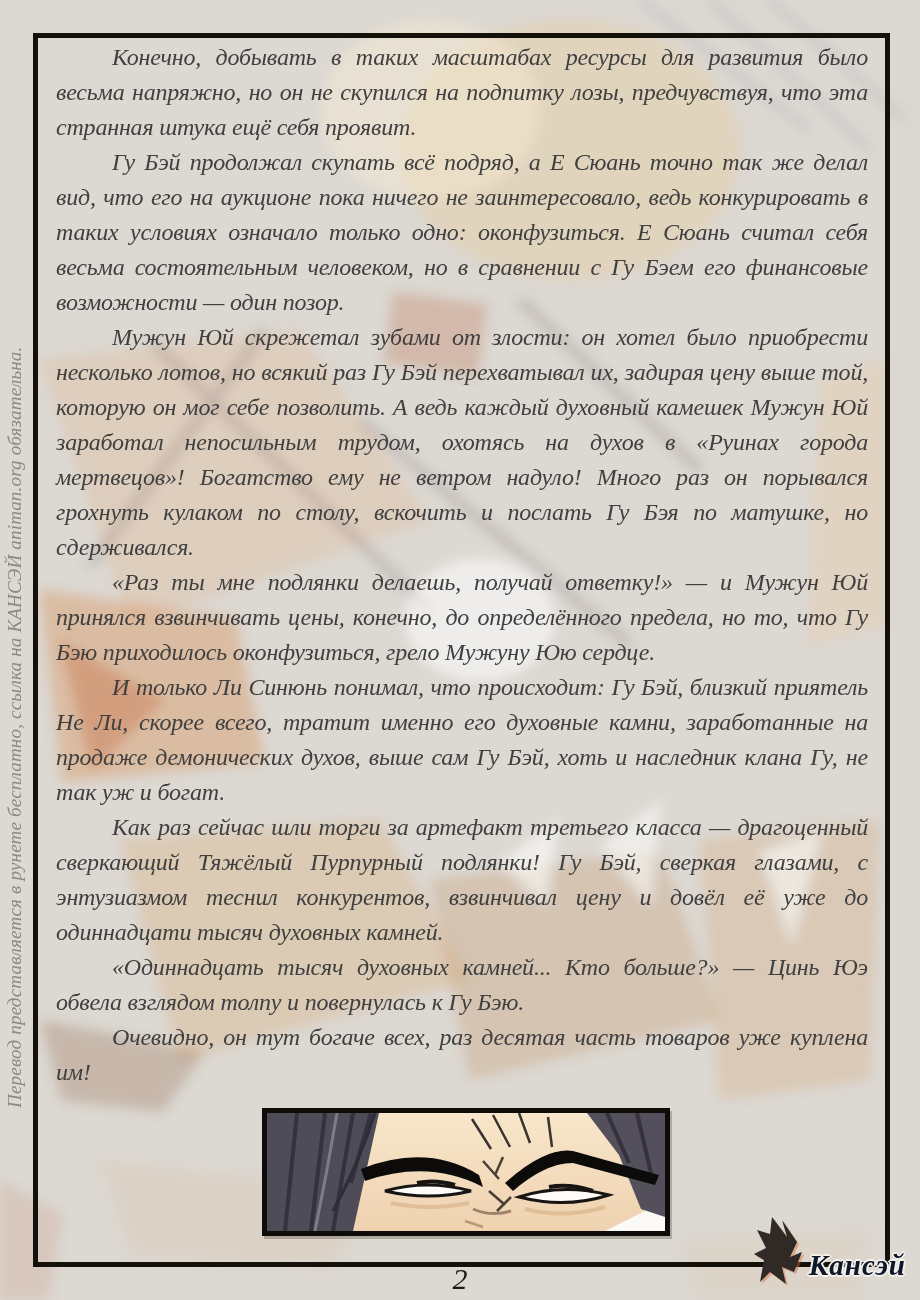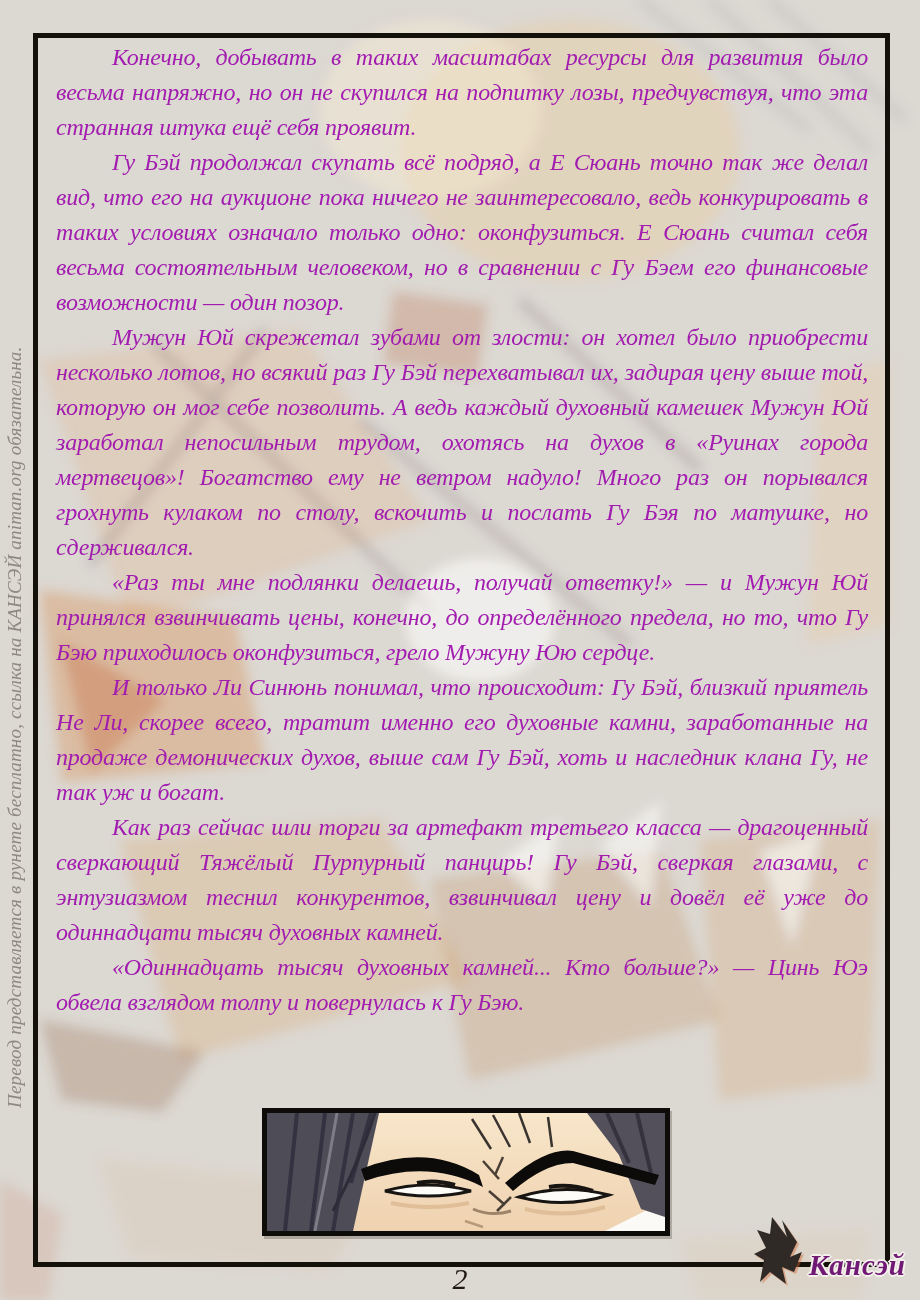--- a/index.html
+++ b/index.html
@@ -10,21 +10,21 @@
     overflow:hidden;
     font-family:"Liberation Serif", serif;
   }
   .art-bg{position:absolute;left:0;top:0;width:920px;height:1300px;pointer-events:none;}
   .frame{
     position:absolute;left:33px;top:33px;width:857px;height:1234px;
     box-sizing:border-box;border:5px solid #14100a;
   }
   .story{
     position:absolute;left:56px;top:40px;width:812px;
-    color:#a21caf;
+    color:#404040;
     font-size:24px;font-style:italic;line-height:35px;
     text-align:justify;
     letter-spacing:-0.2px;
   }
   .story p{margin:0;text-indent:56px;}
   .watermark{
     position:absolute;left:4px;top:1108px;width:890px;
     transform:rotate(-90deg);transform-origin:0 0;
     color:#8e8880;font-size:19px;font-style:italic;
     white-space:nowrap;letter-spacing:0.2px;
@@ -40,21 +40,21 @@
     position:absolute;left:420px;top:1262px;width:80px;
     text-align:center;color:#201a12;
     font-size:30px;font-style:italic;
   }
   .logo{
     position:absolute;right:10px;bottom:10px;width:160px;height:80px;
   }
   .logo-text{
     position:absolute;right:4px;bottom:8px;
     font-size:29px;font-style:italic;font-weight:bold;
-    color:#701a75;letter-spacing:1px;
+    color:#0f172a;letter-spacing:1px;
     text-shadow:-2px 0 0 #f4f1ec,2px 0 0 #f4f1ec,0 -2px 0 #f4f1ec,0 2px 0 #f4f1ec,
                 -1px -1px 0 #f4f1ec,1px 1px 0 #f4f1ec,-1px 1px 0 #f4f1ec,1px -1px 0 #f4f1ec;
     text-align:center;
   }
   .logo-emblem{position:absolute;left:0;bottom:2px;}
 </style>
 </head>
 <body>
 
 <div class="page">
@@ -92,22 +92,23 @@
   <div class="frame"></div>
 
   <div class="watermark">Перевод представляется в рунете бесплатно, ссылка на КАНСЭЙ animan.org обязательна.</div>
 
   <div class="story">
     <p>Конечно, добывать в таких масштабах ресурсы для развития было весьма напряжно, но он не скупился на подпитку лозы, предчувствуя, что эта странная штука ещё себя проявит.</p>
     <p>Гу Бэй продолжал скупать всё подряд, а Е Сюань точно так же делал вид, что его на аукционе пока ничего не заинтересовало, ведь конкурировать в таких условиях означало только одно: оконфузиться. Е Сюань считал себя весьма состоятельным человеком, но в сравнении с Гу Бэем его финансовые возможности — один позор.</p>
     <p>Мужун Юй скрежетал зубами от злости: он хотел было приобрести несколько лотов, но всякий раз Гу Бэй перехватывал их, задирая цену выше той, которую он мог себе позволить. А ведь каждый духовный камешек Мужун Юй заработал непосильным трудом, охотясь на духов в «Руинах города мертвецов»! Богатство ему не ветром надуло! Много раз он порывался грохнуть кулаком по столу, вскочить и послать Гу Бэя по матушке, но сдерживался.</p>
     <p>«Раз ты мне подлянки делаешь, получай ответку!» — и Мужун Юй принялся взвинчивать цены, конечно, до определённого предела, но то, что Гу Бэю приходилось оконфузиться, грело Мужуну Юю сердце.</p>
     <p>И только Ли Синюнь понимал, что происходит: Гу Бэй, близкий приятель Не Ли, скорее всего, тратит именно его духовные камни, заработанные на продаже демонических духов, выше сам Гу Бэй, хоть и наследник клана Гу, не так уж и богат.</p>
-    <p>Как раз сейчас шли торги за артефакт третьего класса — драгоценный сверкающий Тяжёлый Пурпурный панцирь! Гу Бэй, сверкая глазами, с энтузиазмом теснил конкурентов, взвинчивал цену и довёл её уже до одиннадцати тысяч духовных камней.</p>
+    <p>Как раз сейчас шли торги за артефакт третьего класса — драгоценный сверкающий Тяжёлый Пурпурный подлянки! Гу Бэй, сверкая глазами, с энтузиазмом теснил конкурентов, взвинчивал цену и довёл её уже до одиннадцати тысяч духовных камней.</p>
     <p>«Одиннадцать тысяч духовных камней... Кто больше?» — Цинь Юэ обвела взглядом толпу и повернулась к Гу Бэю.</p>
+    <p>Очевидно, он тут богаче всех, раз десятая часть товаров уже куплена им!</p>
   </div>
 
   <div class="panel">
     <svg width="398" height="118" viewBox="0 0 398 118">
       <defs>
         <linearGradient id="skin" x1="0" y1="0" x2="0" y2="1">
           <stop offset="0" stop-color="#f8e6ca"></stop>
             <stop offset="1" stop-color="#efd2b0"></stop>
         </linearGradient>
       </defs>

